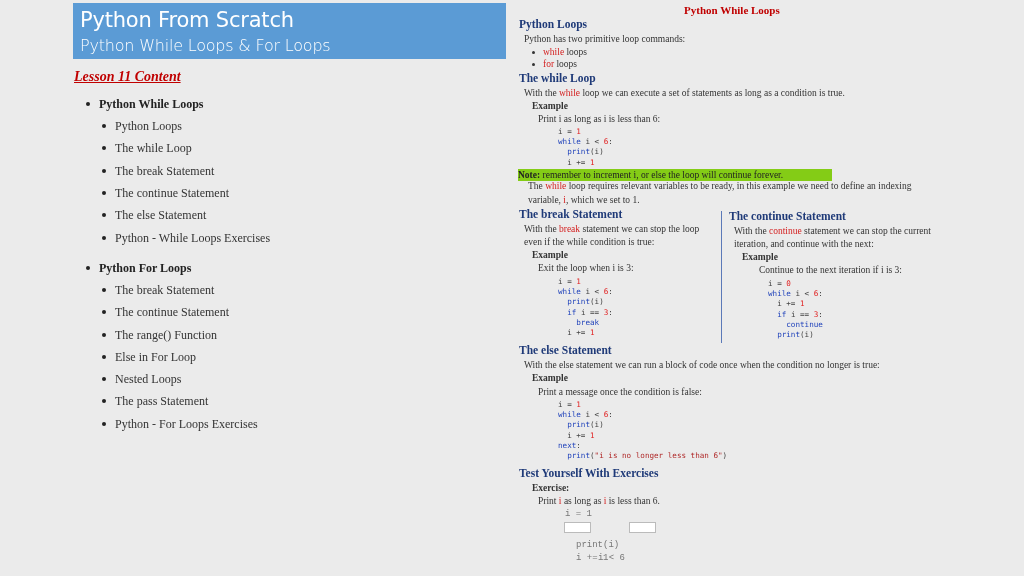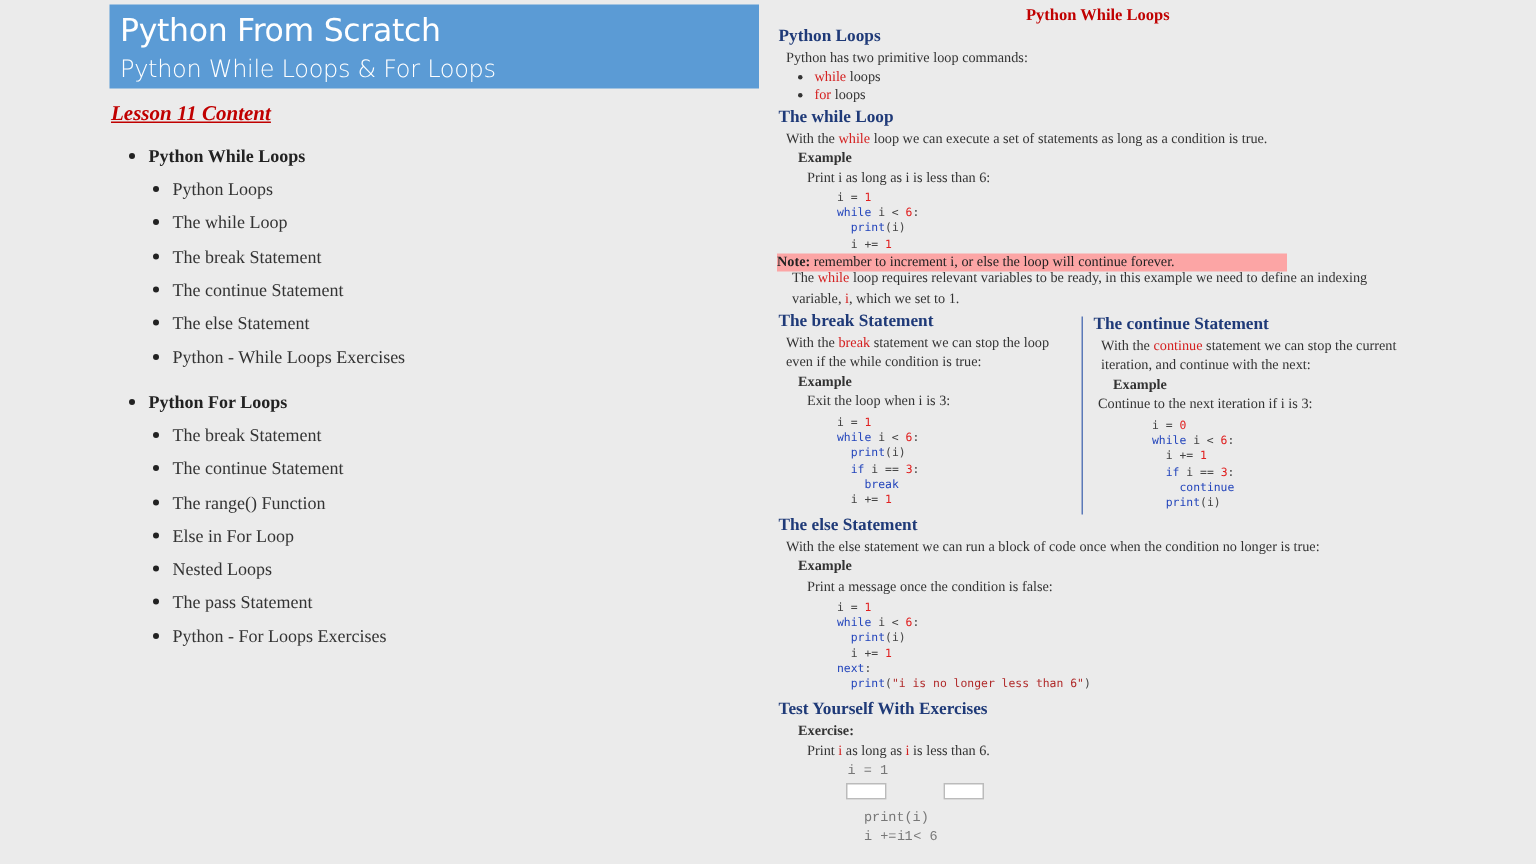--- a/index.html
+++ b/index.html
@@ -32,21 +32,21 @@
   .bullet { display:inline-block; width:4px; height:4px; border-radius:50%; background:#222; margin-right:9px; }
   .doc-title { position:absolute; left:684px; top:4px; color:#c00000; font-weight:bold; font-size:11px; }
   .h { color:#1f3a78; font-weight:bold; font-size:11.5px; position:absolute; }
   .p { position:absolute; font-size:9.5px; color:#333; white-space:nowrap;}
   .red { color:#d42020; }
   .bold { font-weight:bold; }
   .code { position:absolute; font-family:"DejaVu Sans Mono", monospace; font-size:7.6px; line-height:10.2px; white-space:pre; color:#444; }
   .kw { color:#2244bb; }
   .num { color:#e02020; }
   .str { color:#b02a2a; }
-  .note { position:absolute; left:518px; top:169px; width:340px; height:12px; background:#fca5a5; font-size:9.5px; line-height:12px; white-space:nowrap; }
+  .note { position:absolute; left:518px; top:169px; width:314px; height:12px; background:#84cc16; font-size:9.5px; line-height:12px; white-space:nowrap; }
   .divider { position:absolute; left:721px; top:211px; width:1px; height:132px; background:#5b79b8; }
   .exercise-code { position:absolute; font-family:"Liberation Mono", monospace; font-size:9px; color:#777; line-height:13px; white-space:pre;}
   .blank { position:absolute; width:27px; height:11px; background:#fff; border:1px solid #bbb; box-sizing:border-box; }
   .li-dot { display:inline-block; width:3px; height:3px; border-radius:50%; background:#333; margin-right:8px; vertical-align:middle; }
 </style>
 </head>
 <body>
 
 <div class="banner">
   <div class="title">Python From Scratch</div>
@@ -153,21 +153,21 @@
   <span class="kw">if</span> i == <span class="num">3</span>:
     <span class="kw">break</span>
   i += <span class="num">1</span></div>
 
 <div class="divider"></div>
 
 <div class="h" style="left:729px; top:210px;">The continue Statement</div>
 <div class="p" style="left:734px; top:226px;"><span>With the </span><span class="red">continue</span><span> statement we can stop the current</span></div>
 <div class="p" style="left:734px; top:239px;">iteration, and continue with the next:</div>
 <div class="p bold" style="left:742px; top:252px;">Example</div>
-<div class="p" style="left:732px; top:265px;">Continue to the next iteration if i is 3:</div>
+<div class="p" style="left:759px; top:265px;">Continue to the next iteration if i is 3:</div>
 <div class="code" style="left:768px; top:279px;">i = <span class="num">0</span>
 <span class="kw">while</span> i &lt; <span class="num">6</span>:
   i += <span class="num">1</span>
   <span class="kw">if</span> i == <span class="num">3</span>:
     <span class="kw">continue</span>
   <span class="kw">print</span>(i)</div>
 
 <div class="h" style="left:519px; top:344px;">The else Statement</div>
 <div class="p" style="left:524px; top:360px;text-align:center;">With the else statement we can run a block of code once when the condition no longer is true:</div>
 <div class="p bold" style="left:532px; top:373px;">Example</div>

